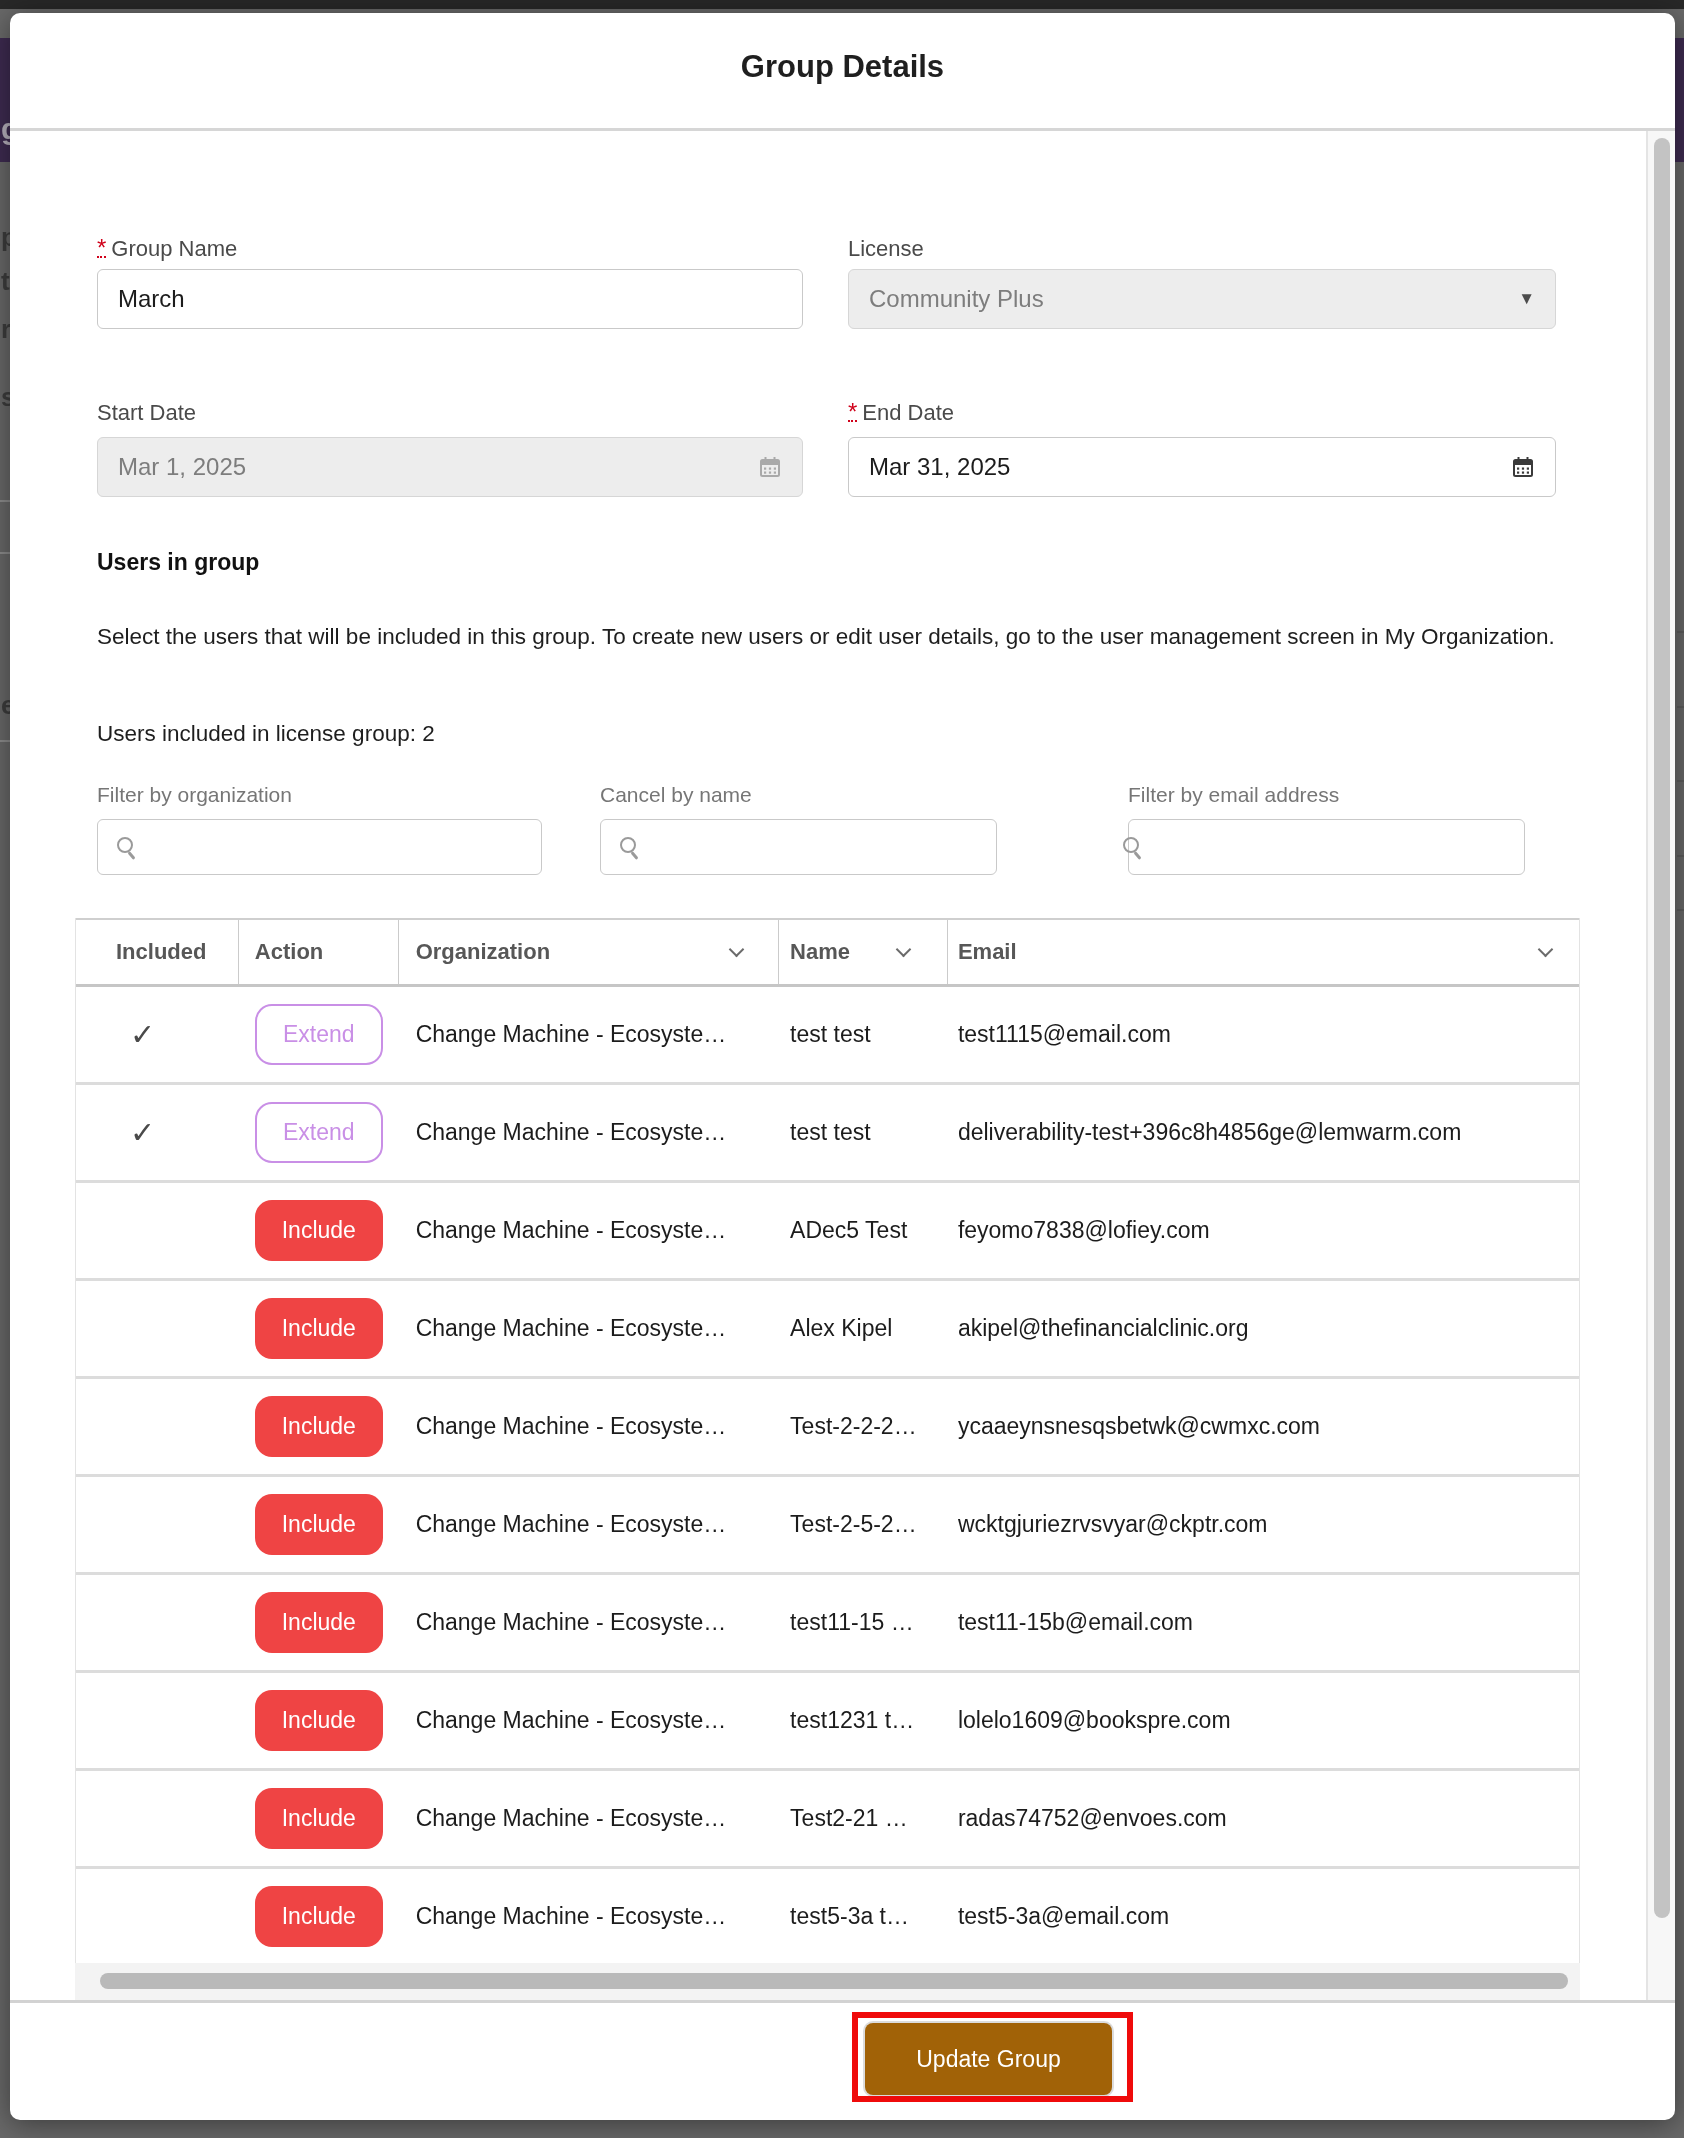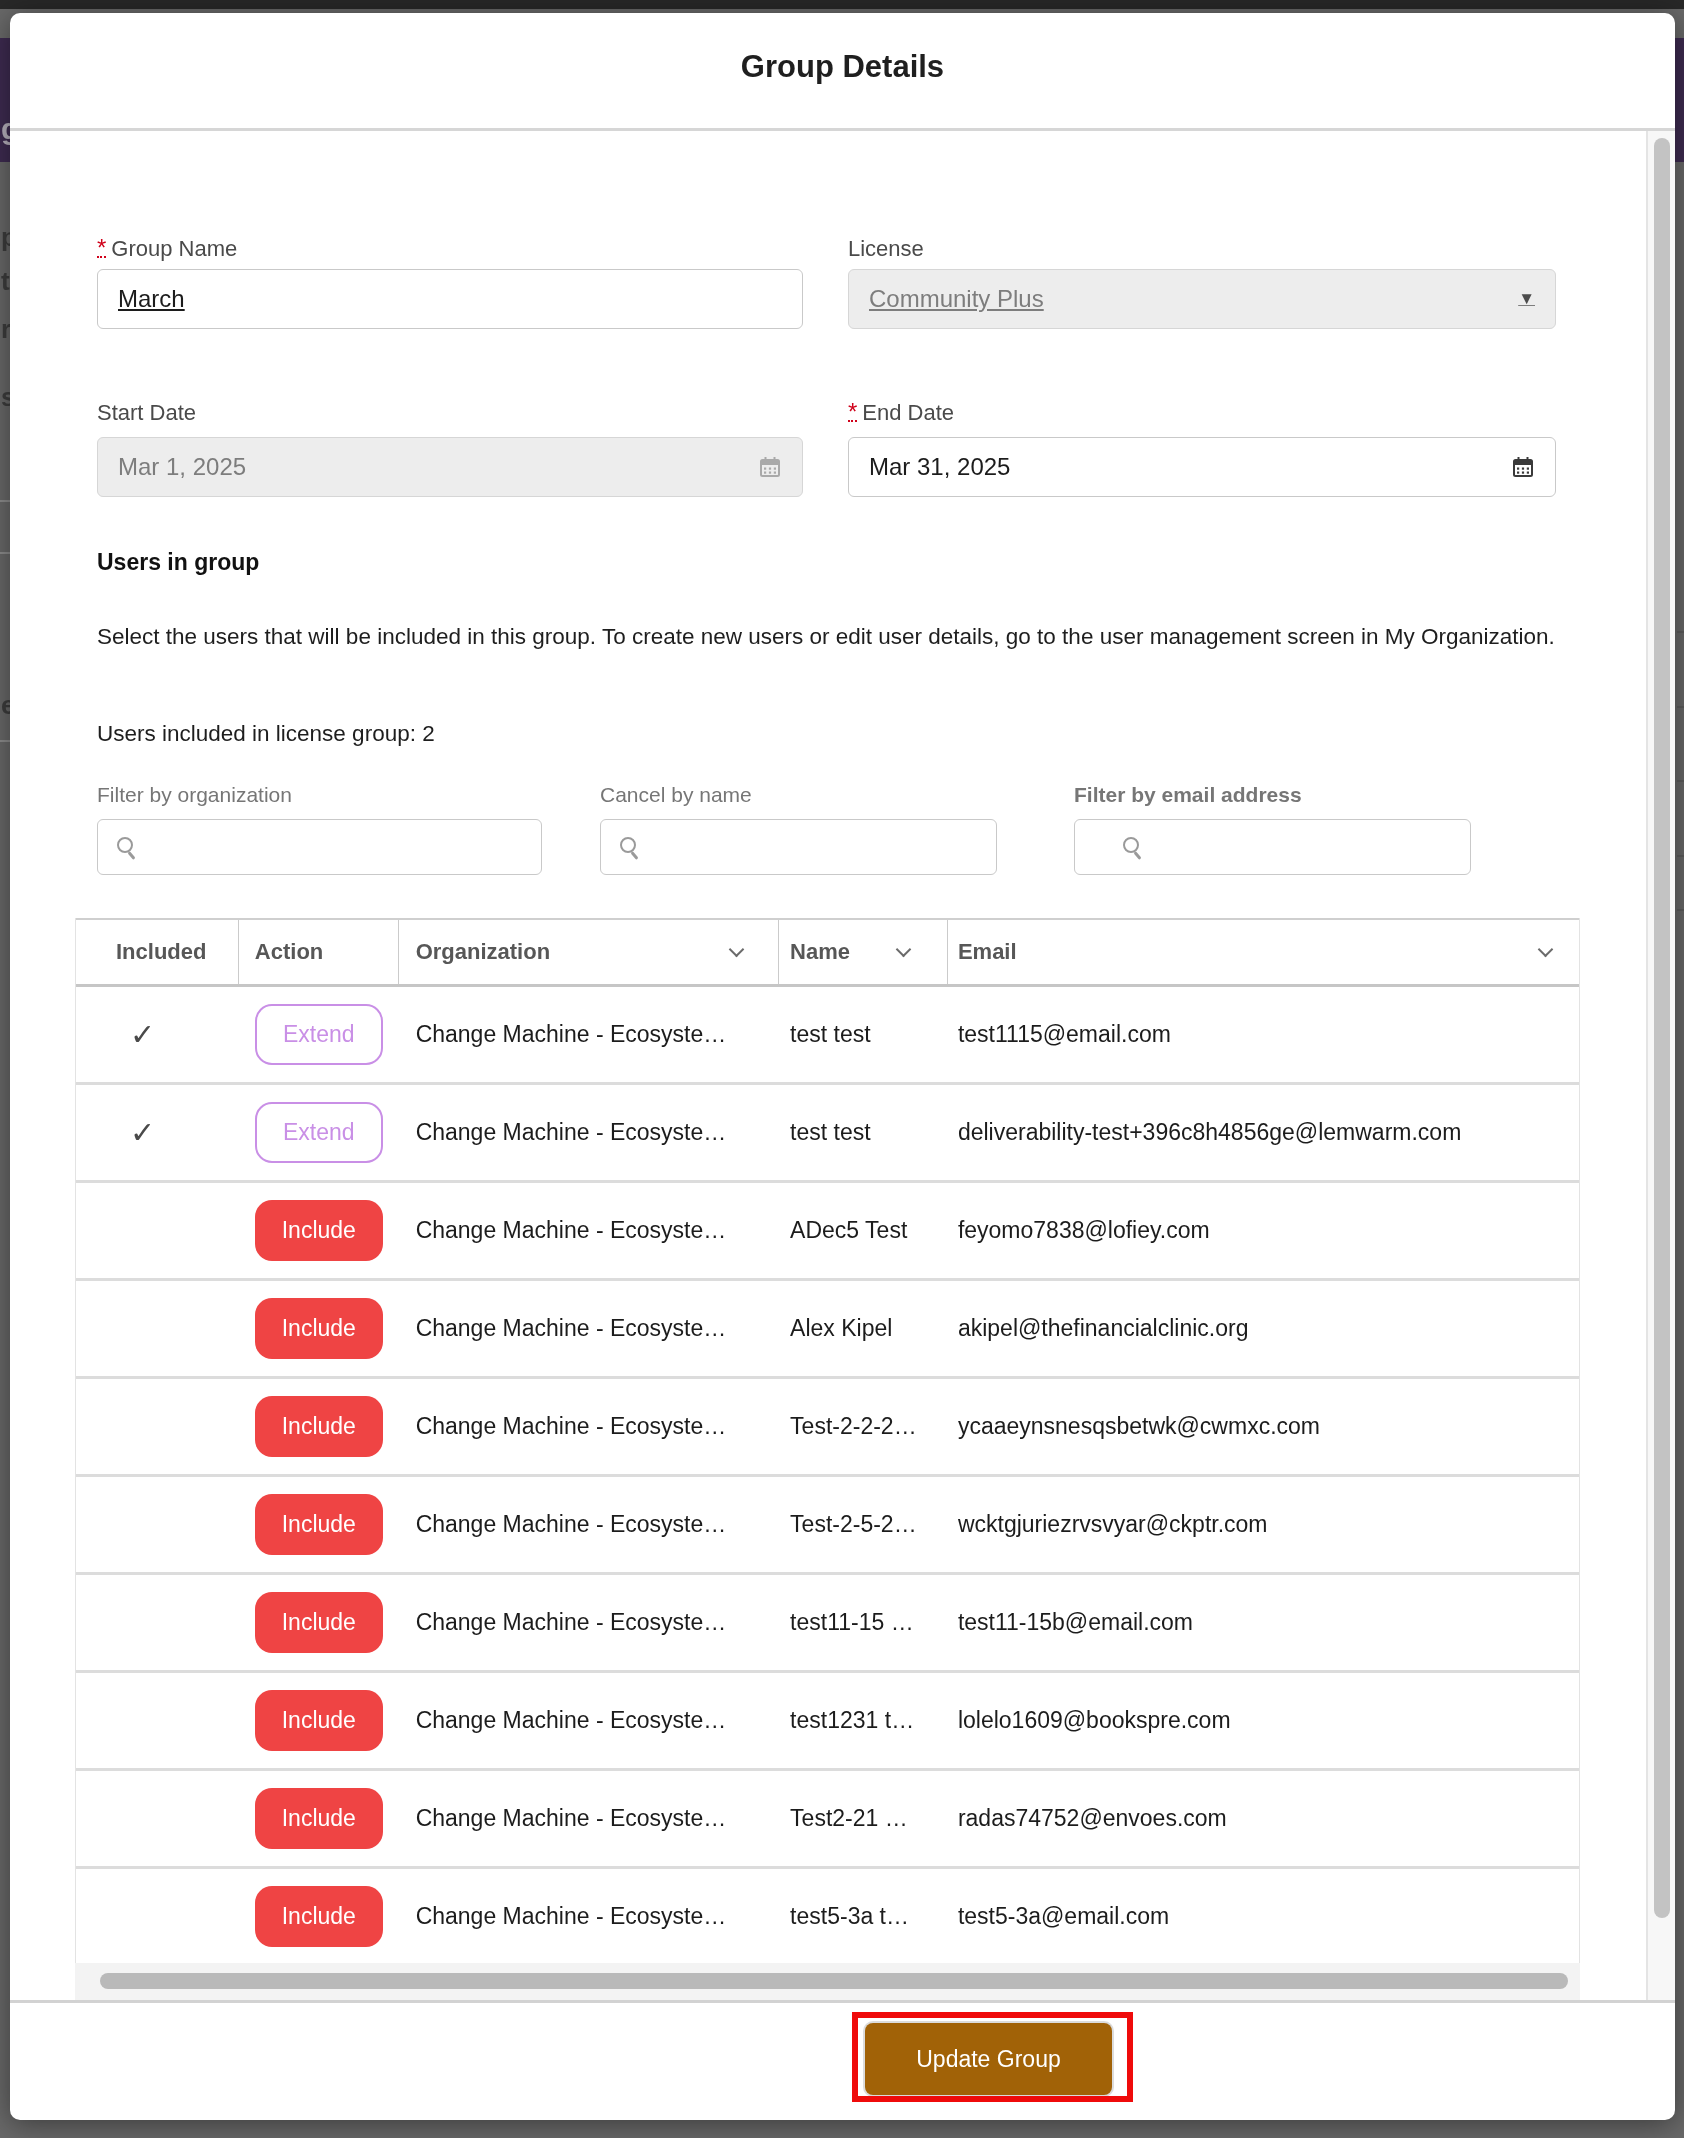--- a/index.html
+++ b/index.html
@@ -26,38 +26,38 @@
   .flabel { position:absolute; font-size:22px; color:#4a4a4a; white-space:nowrap; }
   .req { color:#d0021b; border-bottom:2px dotted #d0021b; padding-bottom:1px; margin-right:5px;
          display:inline-block; line-height:14px; font-size:24px; }
   .field { position:absolute; height:60px; border:1px solid #c9c9c9; border-radius:6px;
            background:#fff; font-size:24px; color:#1c1c1c; padding:0 20px;
            display:flex; align-items:center; }
   input.field { display:block; line-height:58px; }
   .field.disabled { background:#ededed; border-color:#d6d6d6; color:#7d7d7d; }
   .col-l { left:87px;  width:706px; }
   .col-r { left:838px; width:708px; }
-  .row1-label { top:223px; } .row1-field { top:256px;text-decoration:underline; }
+  .row1-label { top:223px; } .row1-field { top:256px; }
   .row2-label { top:387px; } .row2-field { top:424px; }
   .field .grow { flex:1 1 auto; }
   .caret-down { font-size:17px; color:#4c4c4c; }
   .cal { width:24px; height:24px; color:#3a3a3a; }
   .field.disabled .cal { color:#a9a9a9; }
 
   
   .section-heading { position:absolute; left:87px; top:536px; font-size:23px; font-weight:bold; color:#111; }
   .section-desc { position:absolute; left:87px; top:602px; width:1472px; font-size:22.5px;
                   line-height:43px; color:#1e1e1e; }
   .section-count { position:absolute; left:87px; top:708px; font-size:22.5px; color:#1e1e1e; }
   .filter-label { position:absolute; top:770px; font-size:21px; color:#767676; }
   .filter-input { position:absolute; top:806px; height:56px; border:1px solid #c9c9c9; border-radius:6px;
                   background:#fff; font-size:22px; color:#222; padding:0 16px 0 58px; }
   .f1 { left:87px;   width:445px; }
   .f2 { left:590px;  width:397px; }
-  .f3 { left:1064px; width:397px;font-weight:bold; }
+  .f3 { left:1118px; width:397px; }
   .search-icon { position:absolute; top:824px; width:16px; height:16px;
                  border:2.5px solid #9a9a9a; border-radius:50%; }
   .search-icon::after { content:""; position:absolute; left:11px; top:12px; width:3px; height:9px;
                         background:#9a9a9a; transform:rotate(-40deg); border-radius:2px; }
   .si1 { left:107px; } .si2 { left:610px; } .si3 { left:1113px; }
 
   
   .utable { position:absolute; left:65px; top:905px; width:1505px;
             border-left:1px solid #e3e3e3; border-right:1px solid #e3e3e3; }
   .thead { display:flex; height:69px; border-top:2px solid #cfcfcf; border-bottom:3px solid #c6c6c6;

